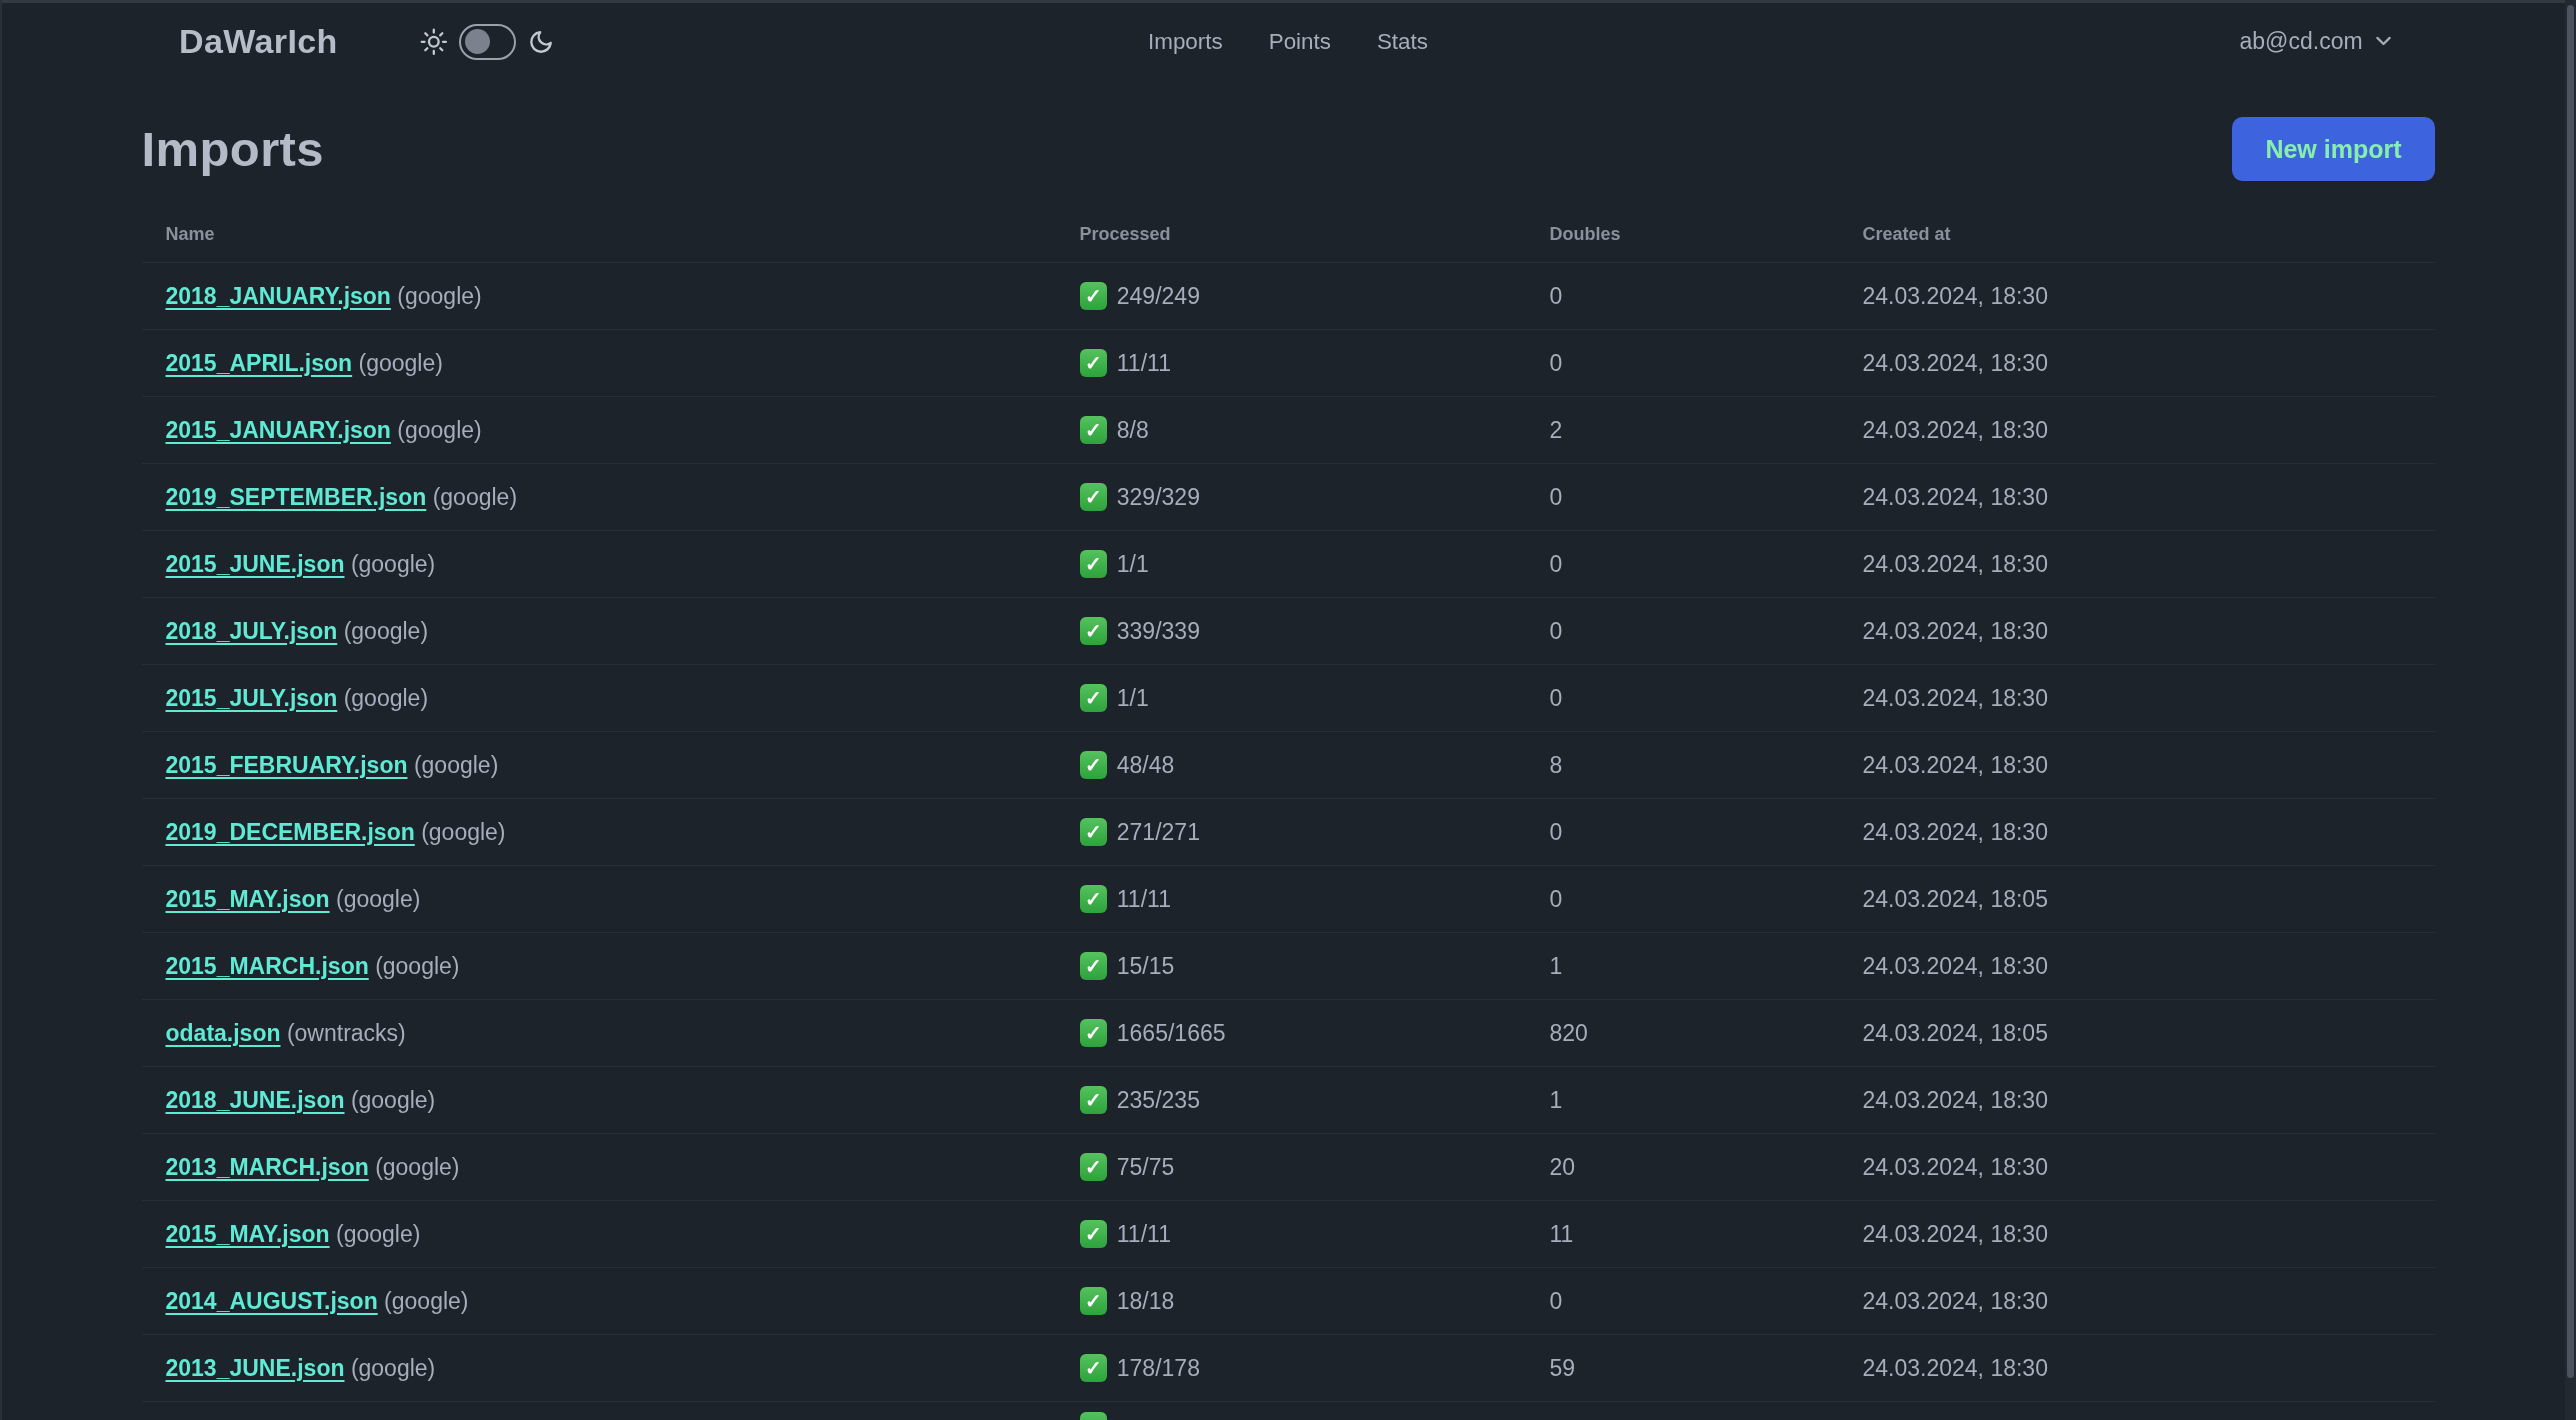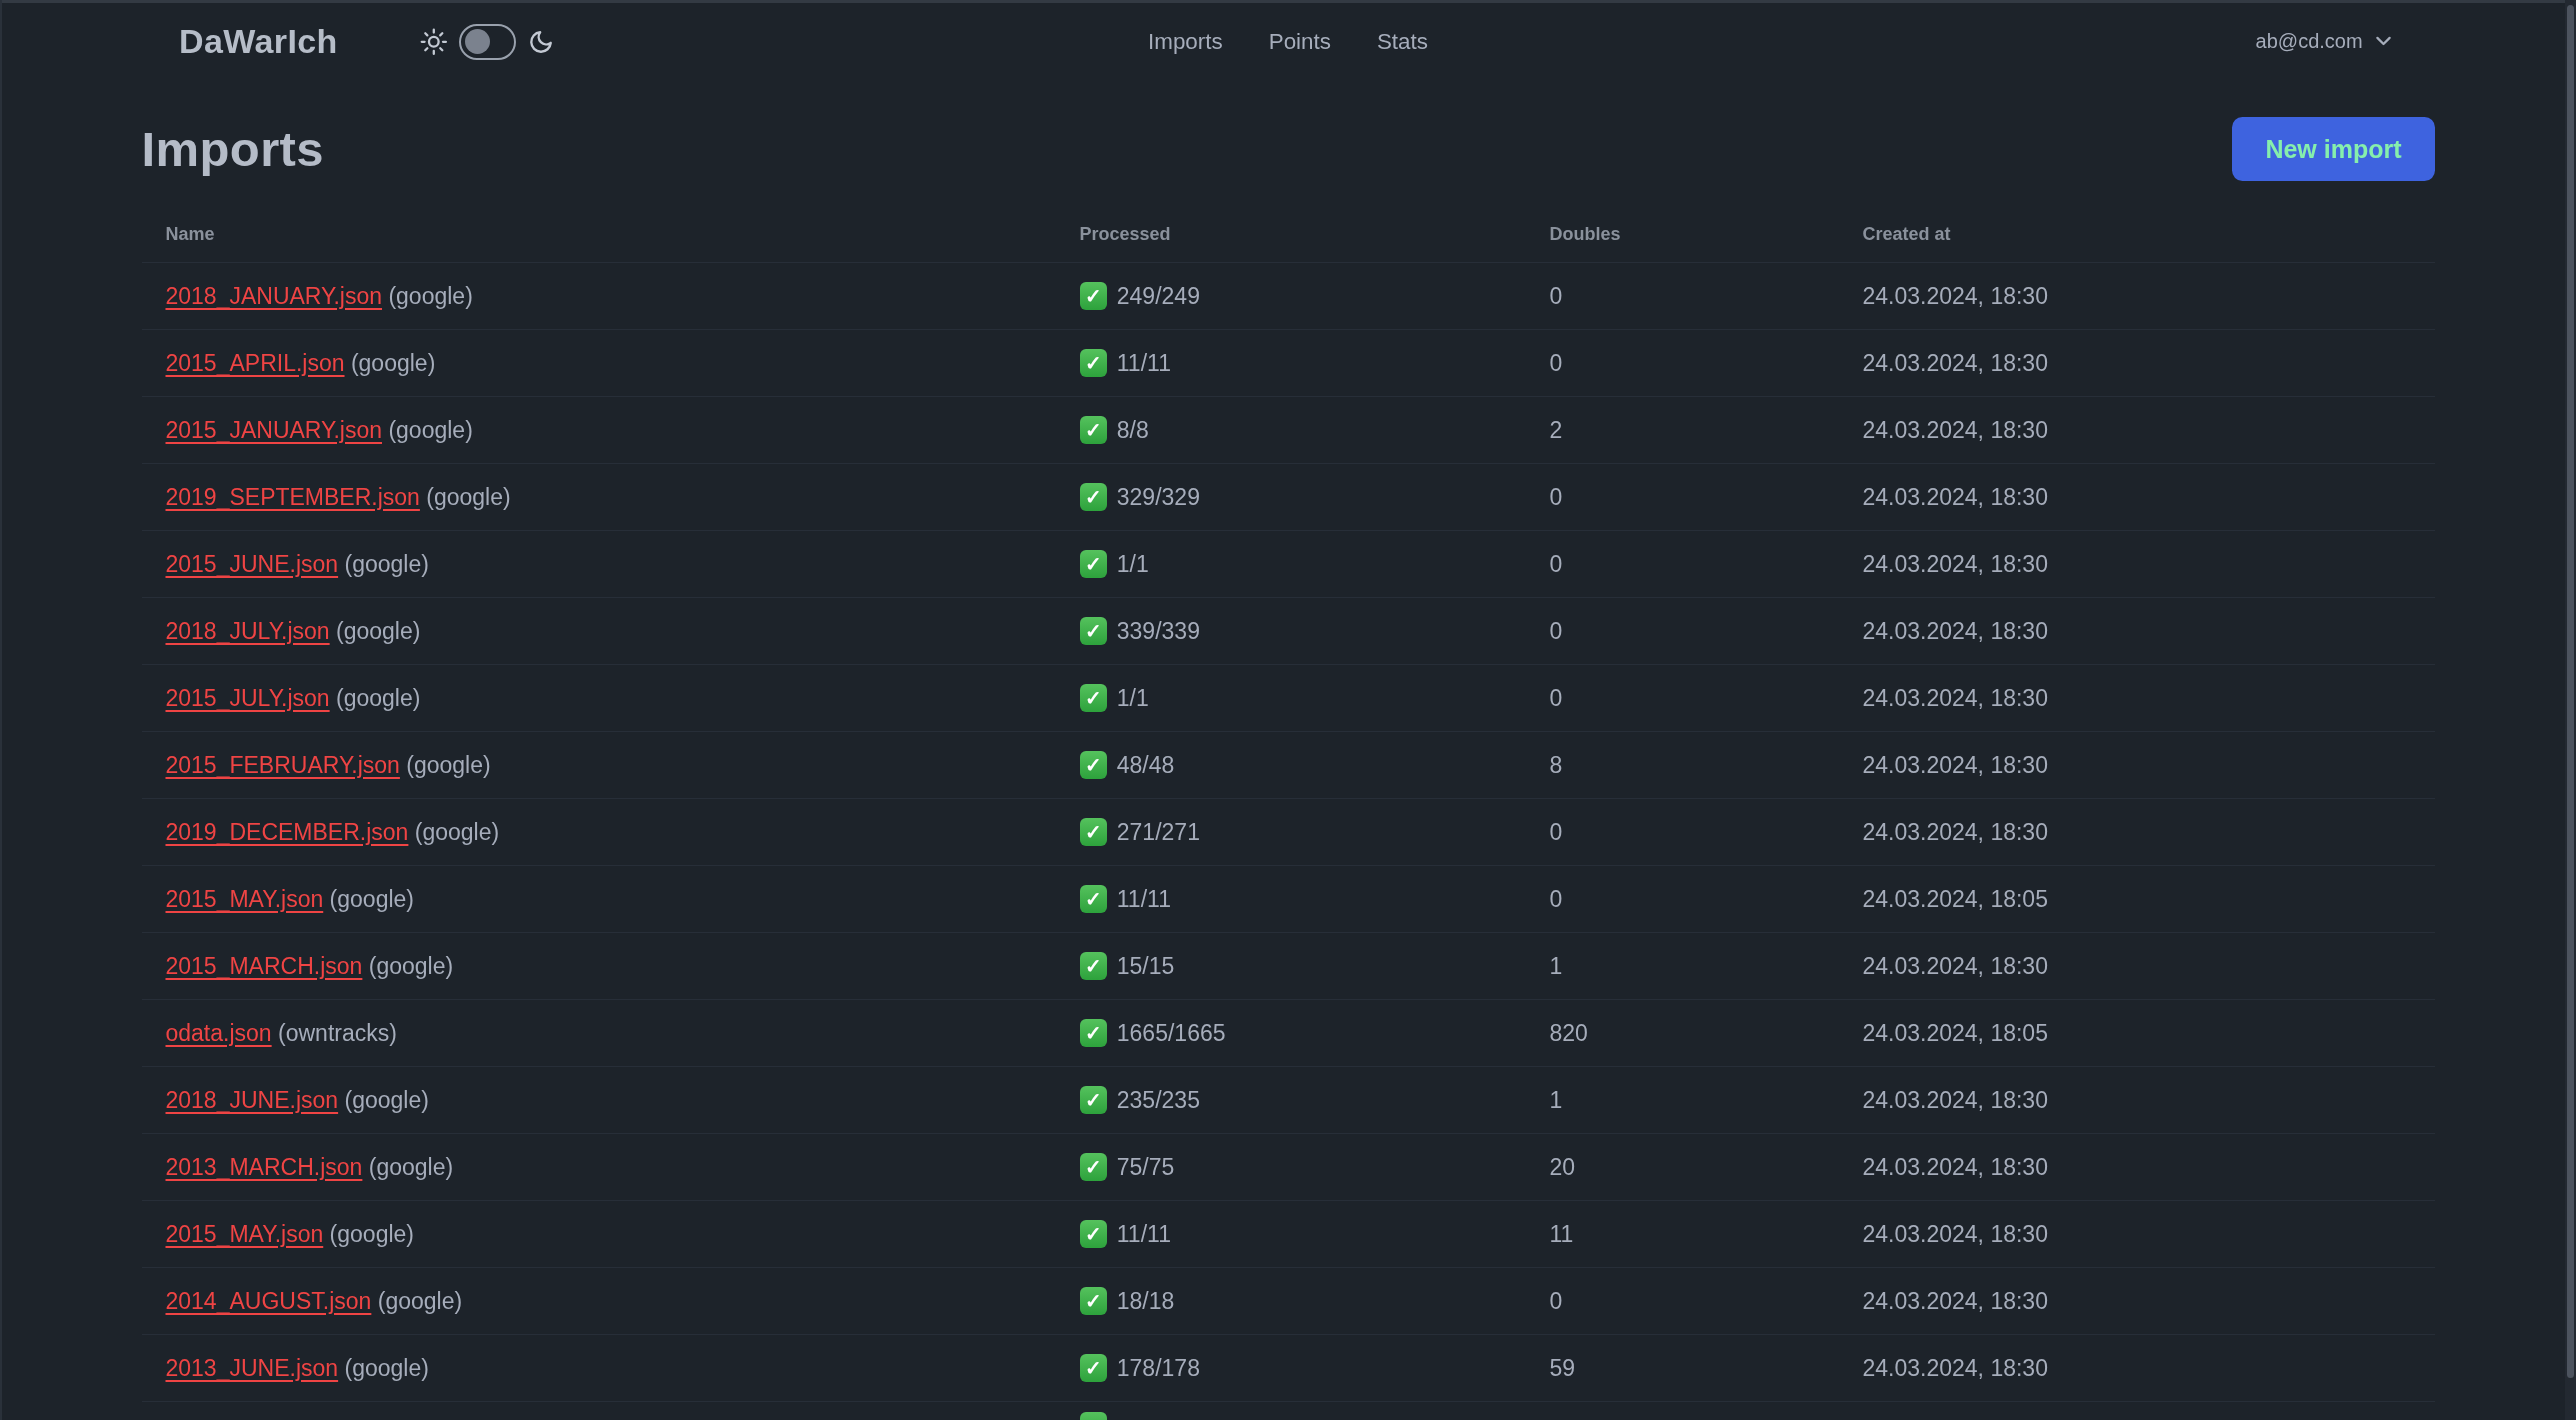--- a/index.html
+++ b/index.html
@@ -23,21 +23,21 @@
     width:57px; height:36px; border:2.2px solid #99a1ad; border-radius:19.4px;
     position:relative; background:transparent; cursor:pointer;
   }
   .toggle .knob {
     position:absolute; left:3.7px; top:3px; width:25px; height:25px;
     border-radius:50%; background:#7b828e;
   }
   .nav-center { position:absolute; left:50%; transform:translateX(-50%); display:flex; gap:46px; }
   .nav-item { font-size:22.4px; color:#a6adbb; cursor:pointer; }
   .user-menu { position:absolute; right:182px; display:flex; align-items:center; gap:10.4px; cursor:pointer; }
-  .user-email { font-size:20px; color:#a6adbb; }
+  .user-email { font-size:23px; color:#a6adbb; }
 
   
   .container { width:2293px; margin:0 auto; }
   .page-head { margin-top:30px; display:flex; align-items:center; justify-content:space-between; height:72px; }
   .page-title { font-size:49px; font-weight:800; color:#b4bbc7; letter-spacing:0.4px; }
   .btn-primary {
     background:#3e63df; color:#86efac; border:none; cursor:pointer;
     height:64px; padding:0 33px; border-radius:10.4px;
     font-size:25px; font-weight:600; font-family:"Liberation Sans", sans-serif;
   }
@@ -45,21 +45,21 @@
   
   .imports-table { margin-top:21px; width:100%; }
   .t-row {
     display:grid; grid-template-columns:938px 470px 313px 1fr;
     align-items:center; border-bottom:1.5px solid #272e38;
   }
   .t-head { height:57px; font-size:18px; font-weight:600; color:#8a919c; }
   .t-head .cell-name { padding-left:24px; }
   .t-data { height:67px; font-size:23px; color:#a6adbb; }
   .t-data .cell-name { padding-left:24px; white-space:nowrap; }
-  .file-link { color:#ef4444; text-decoration:underline; text-underline-offset:3.7px; cursor:pointer; }
+  .file-link { color:#5eead4; text-decoration:underline; text-underline-offset:3.7px; cursor:pointer;font-weight:bold; }
   .file-source { color:#a6adbb; }
   .cell-processed { display:flex; align-items:center; gap:9.7px; }
   .check-badge {
     width:27.6px; height:27.6px; border-radius:6px; flex:0 0 auto;
     background:linear-gradient(180deg,#55c25d 0%,#2da23c 100%);
     display:flex; align-items:center; justify-content:center;
     color:#ffffff; font-size:20px; font-weight:700; line-height:1;
   }
   .partial-row { border-bottom:none; align-items:start; }
   .partial-row .cell-processed { margin-top:10.4px; }

